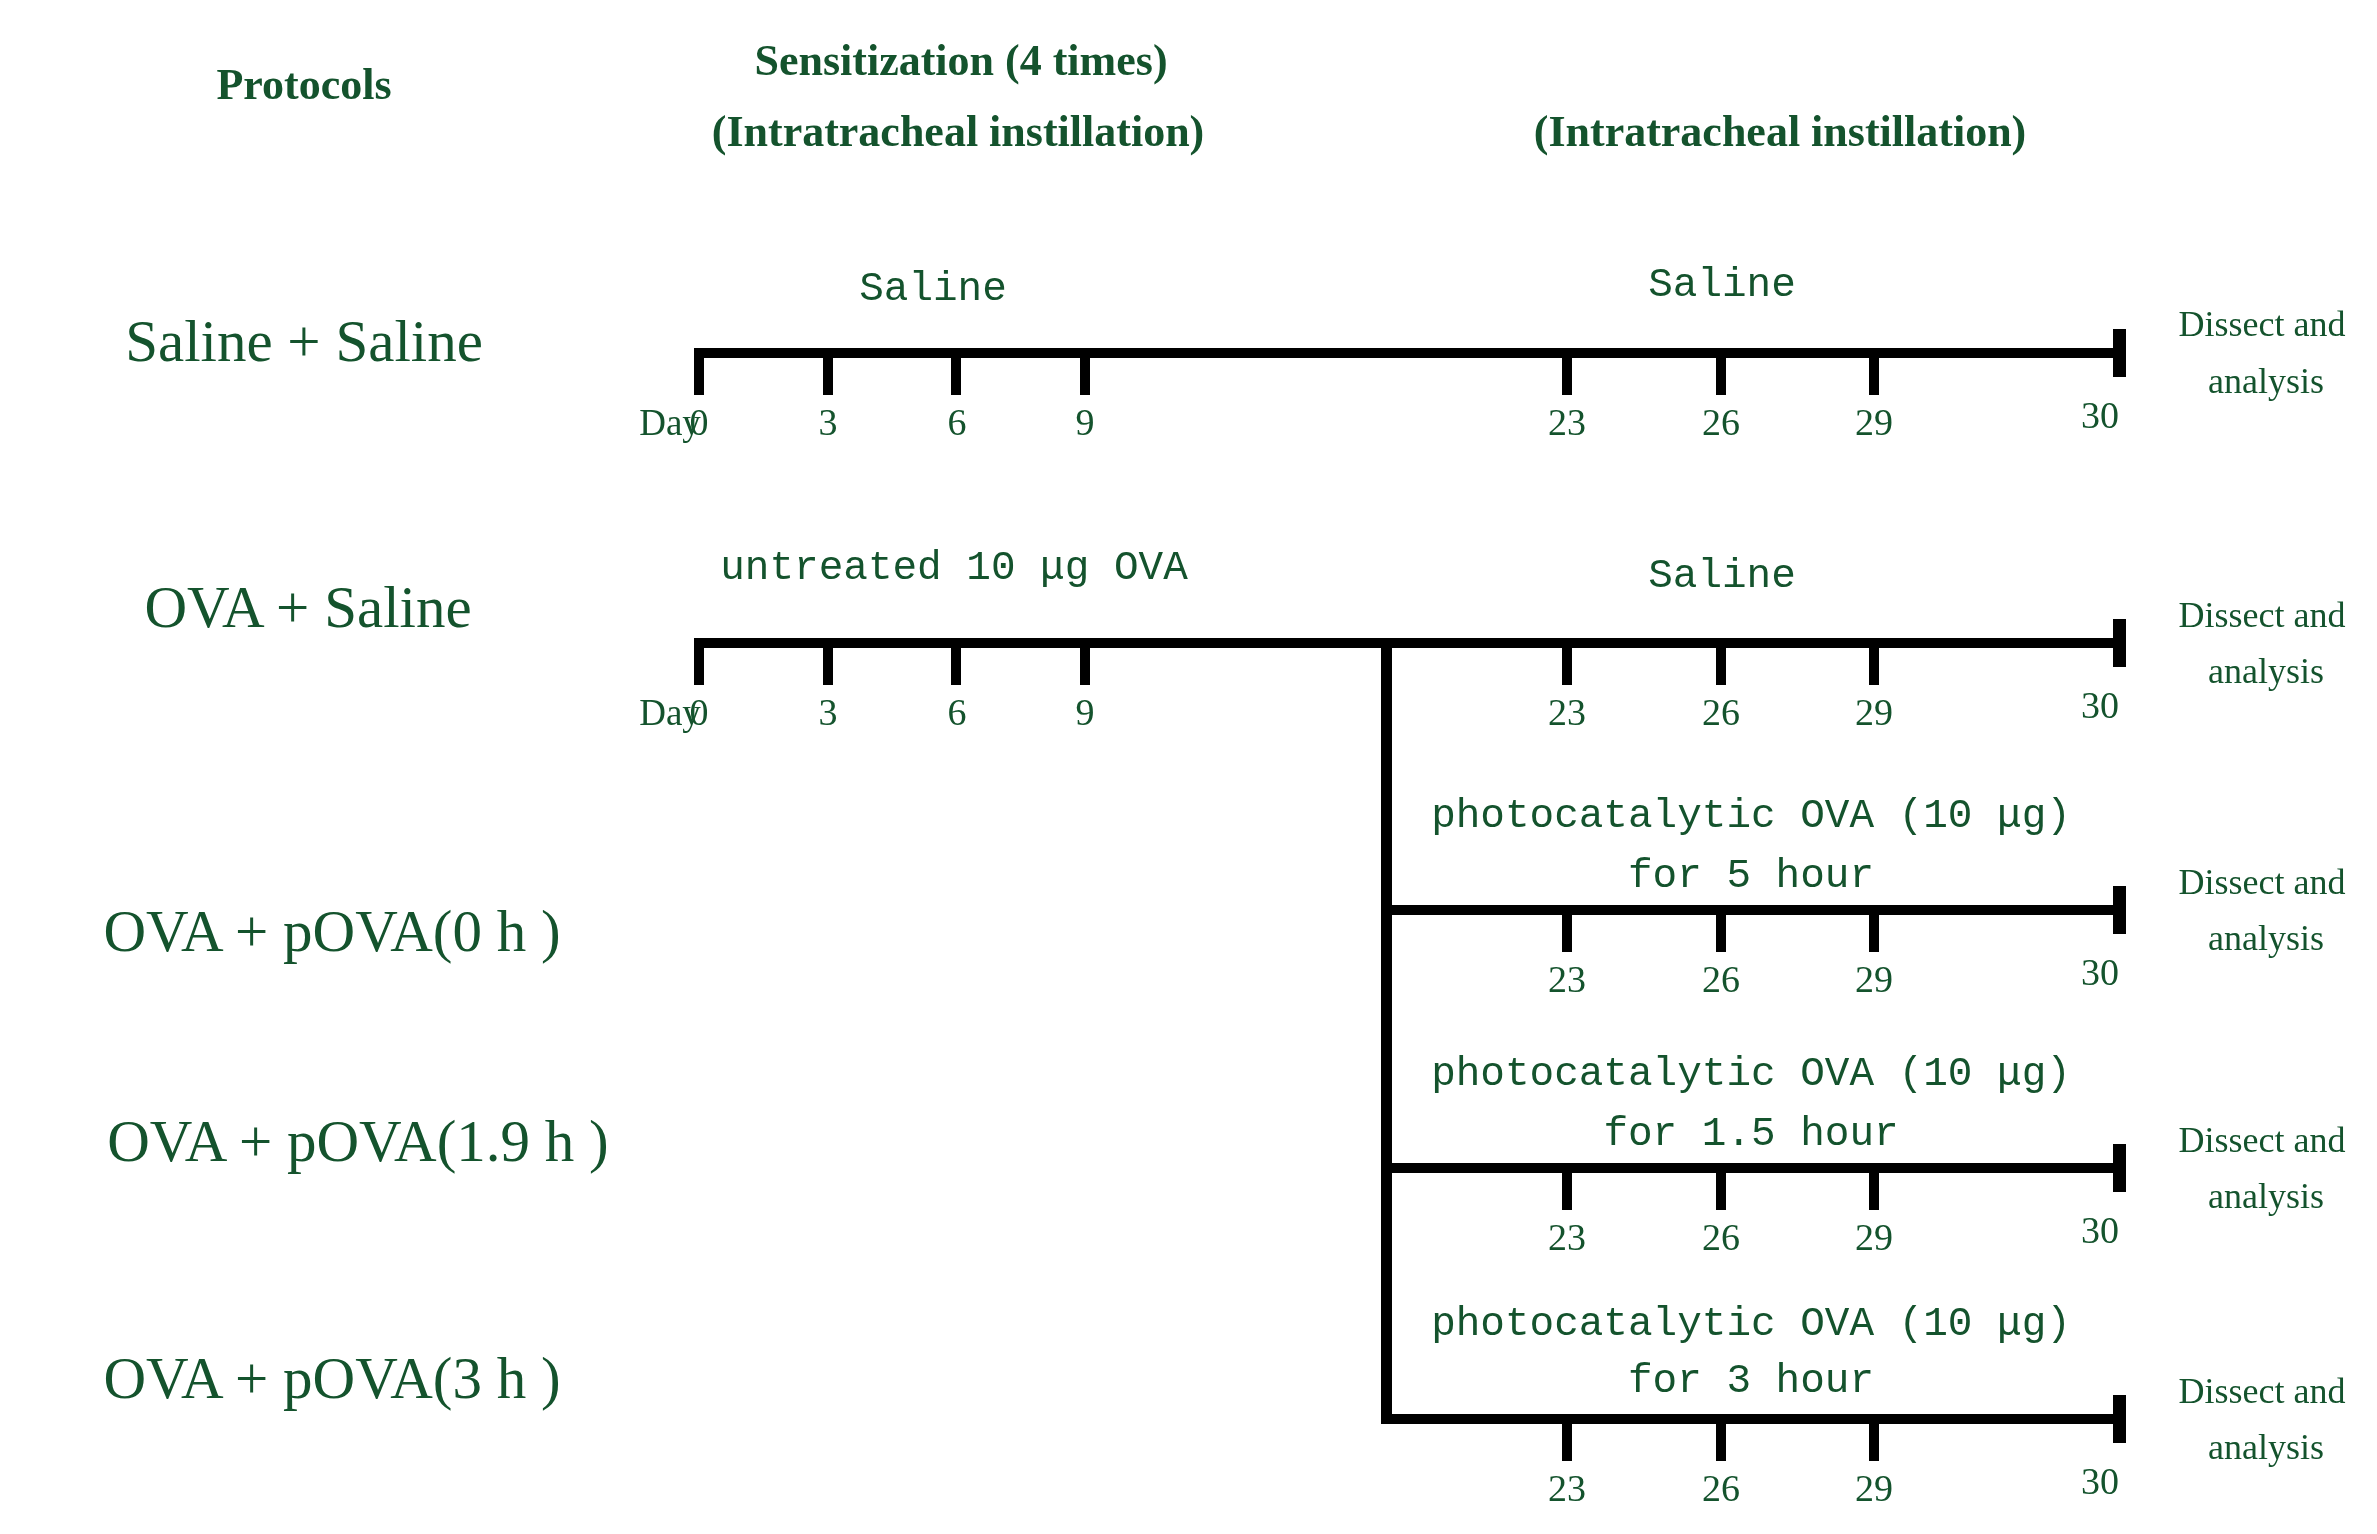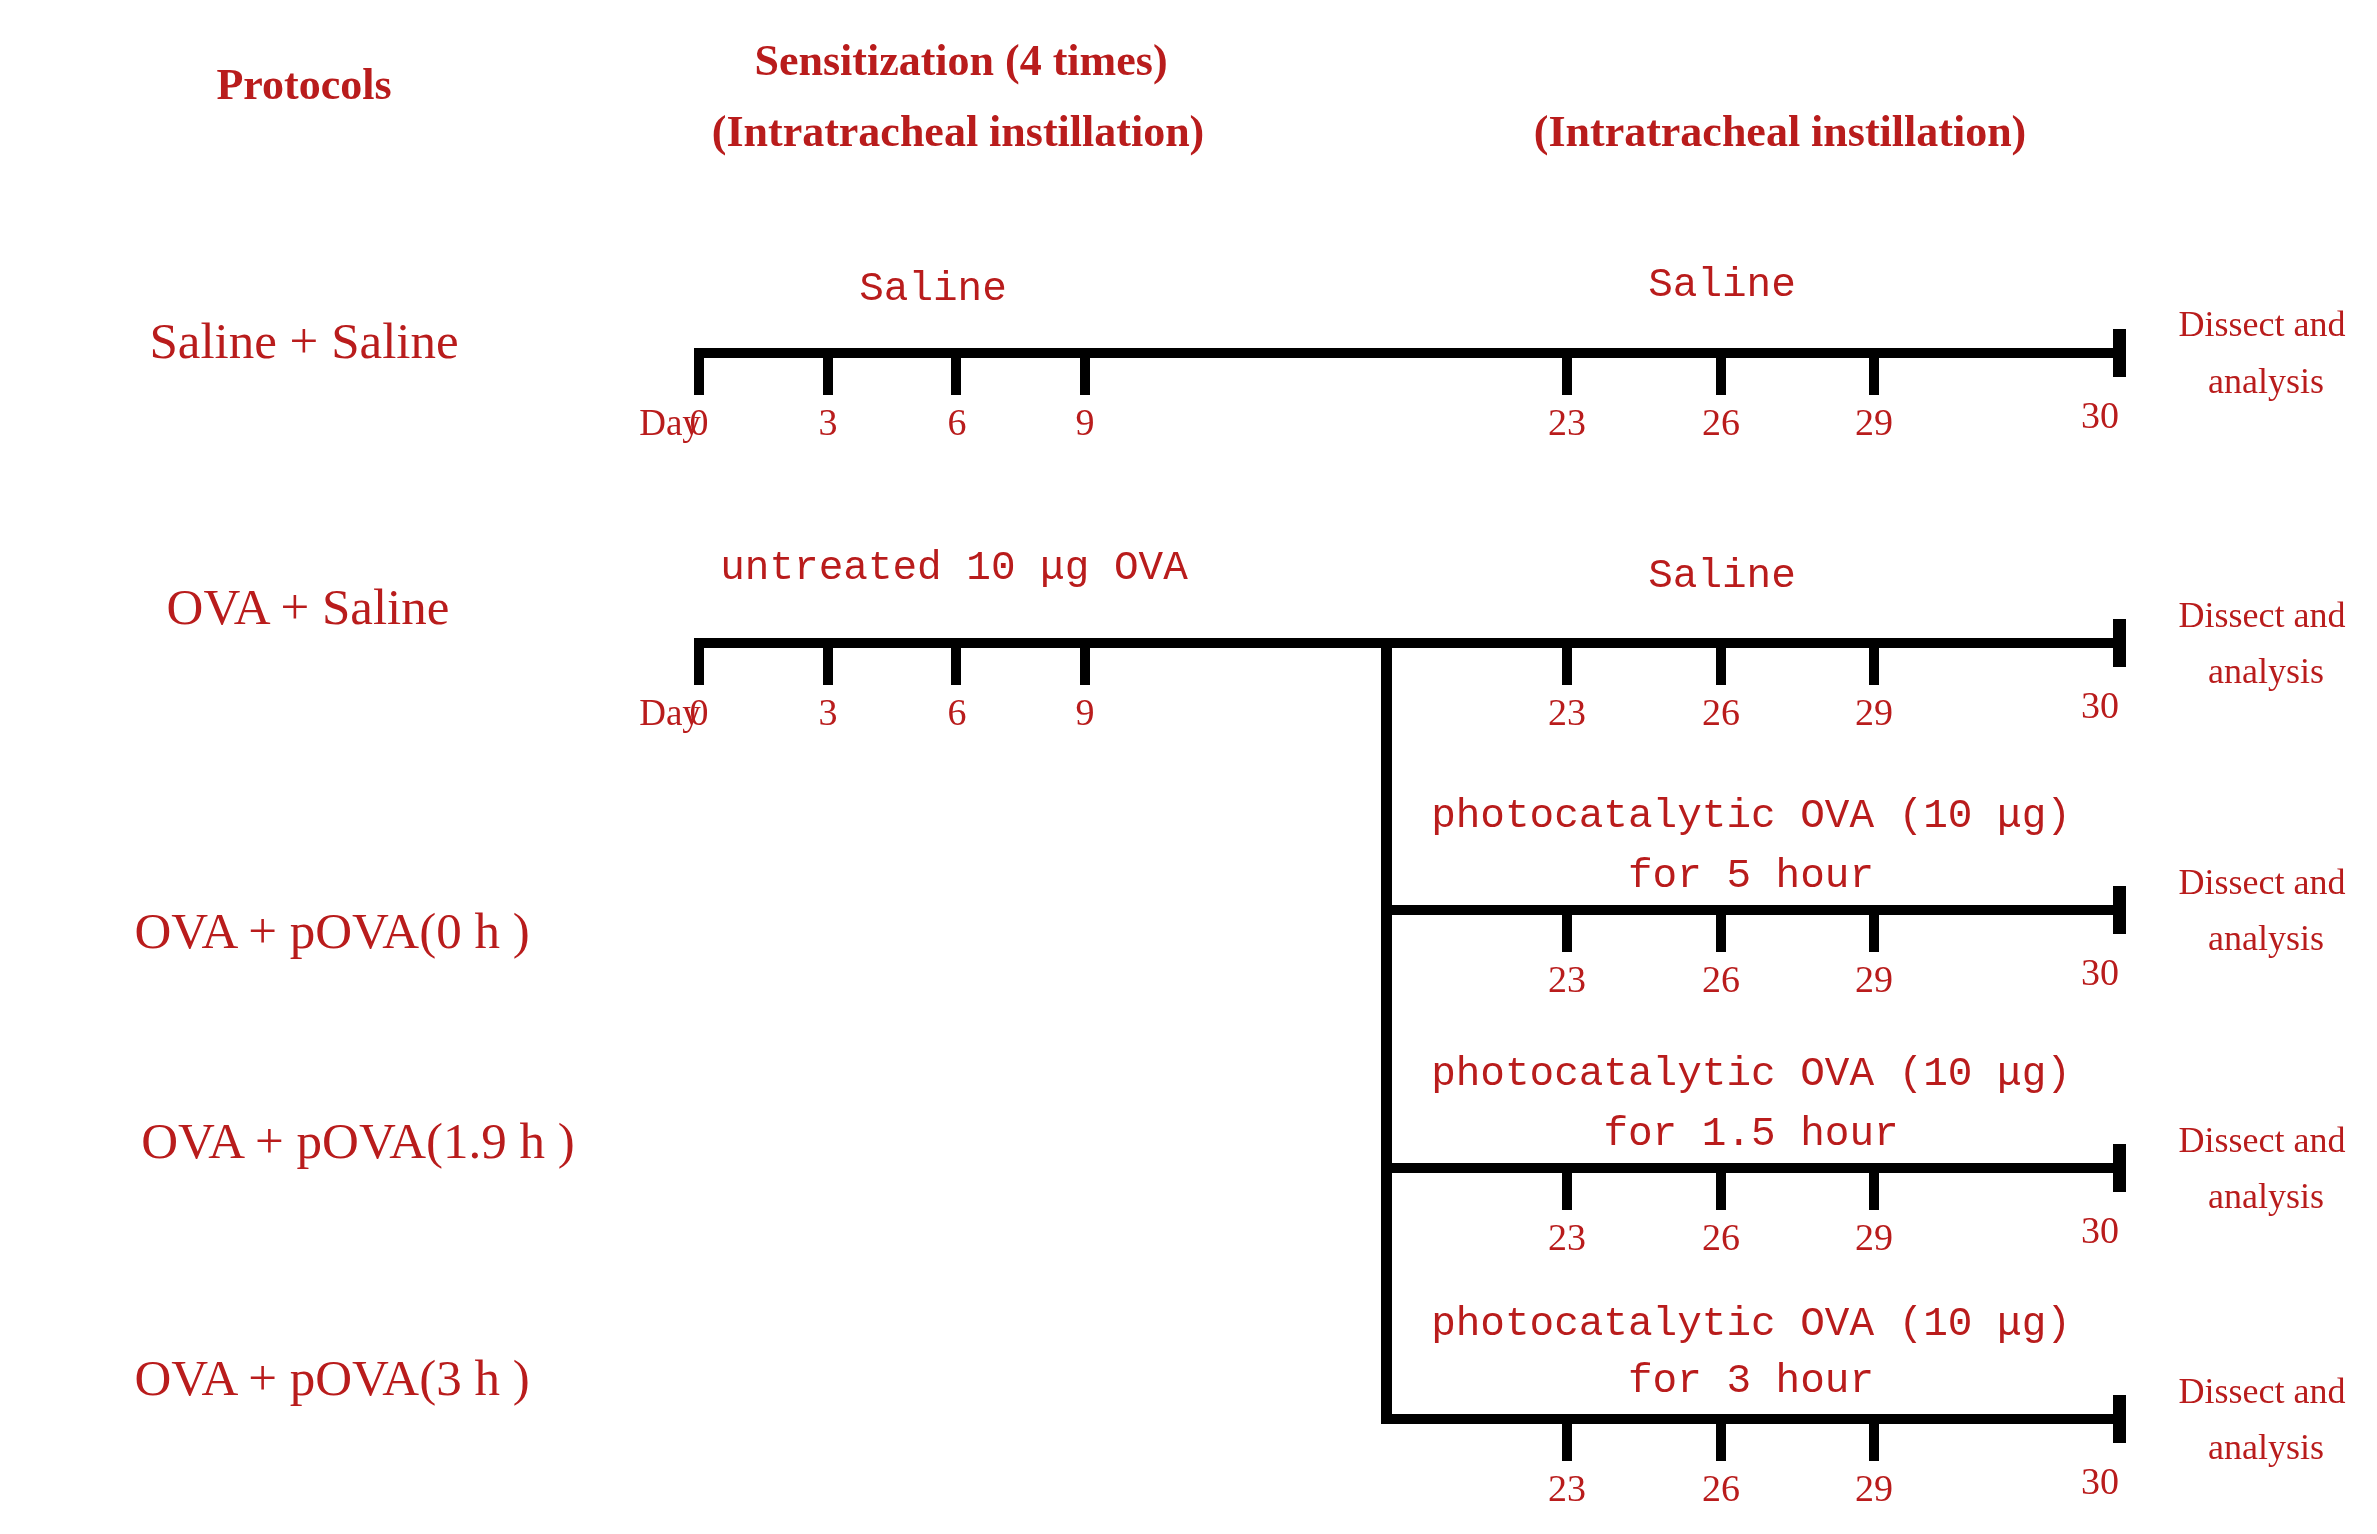--- a/index.html
+++ b/index.html
@@ -8,26 +8,26 @@
     width:2377px;height:1534px;
     background:#ffffff;
     font-family:"Liberation Serif","DejaVu Serif",serif;
     color:#000;
     overflow:hidden;
   }
   .t{
     position:absolute;
     transform:translate(-50%,-50%);
     white-space:nowrap;
-    color:#b91c1c;
+    color:#14532d;
     line-height:1.1;
     text-align:left;
   }
   .hdr{font-size:44px;font-weight:bold;}
-  .proto{font-size:51px;}
+  .proto{font-size:59px;}
   .ann{font-size:41px;font-family:Liberation Mono, monospace;}
   .num{font-size:38px;}
   .day{font-size:37px;}
   .dissect{font-size:36px;}
   .hline,.vtick,.endbar,.vline{position:absolute;background:#000;}
   .hline{height:10.2px;}
   .vtick{width:10.2px;height:47px;}
   .endbar{width:12.8px;height:48px;}
   .vline{width:11px;}
 </style>

